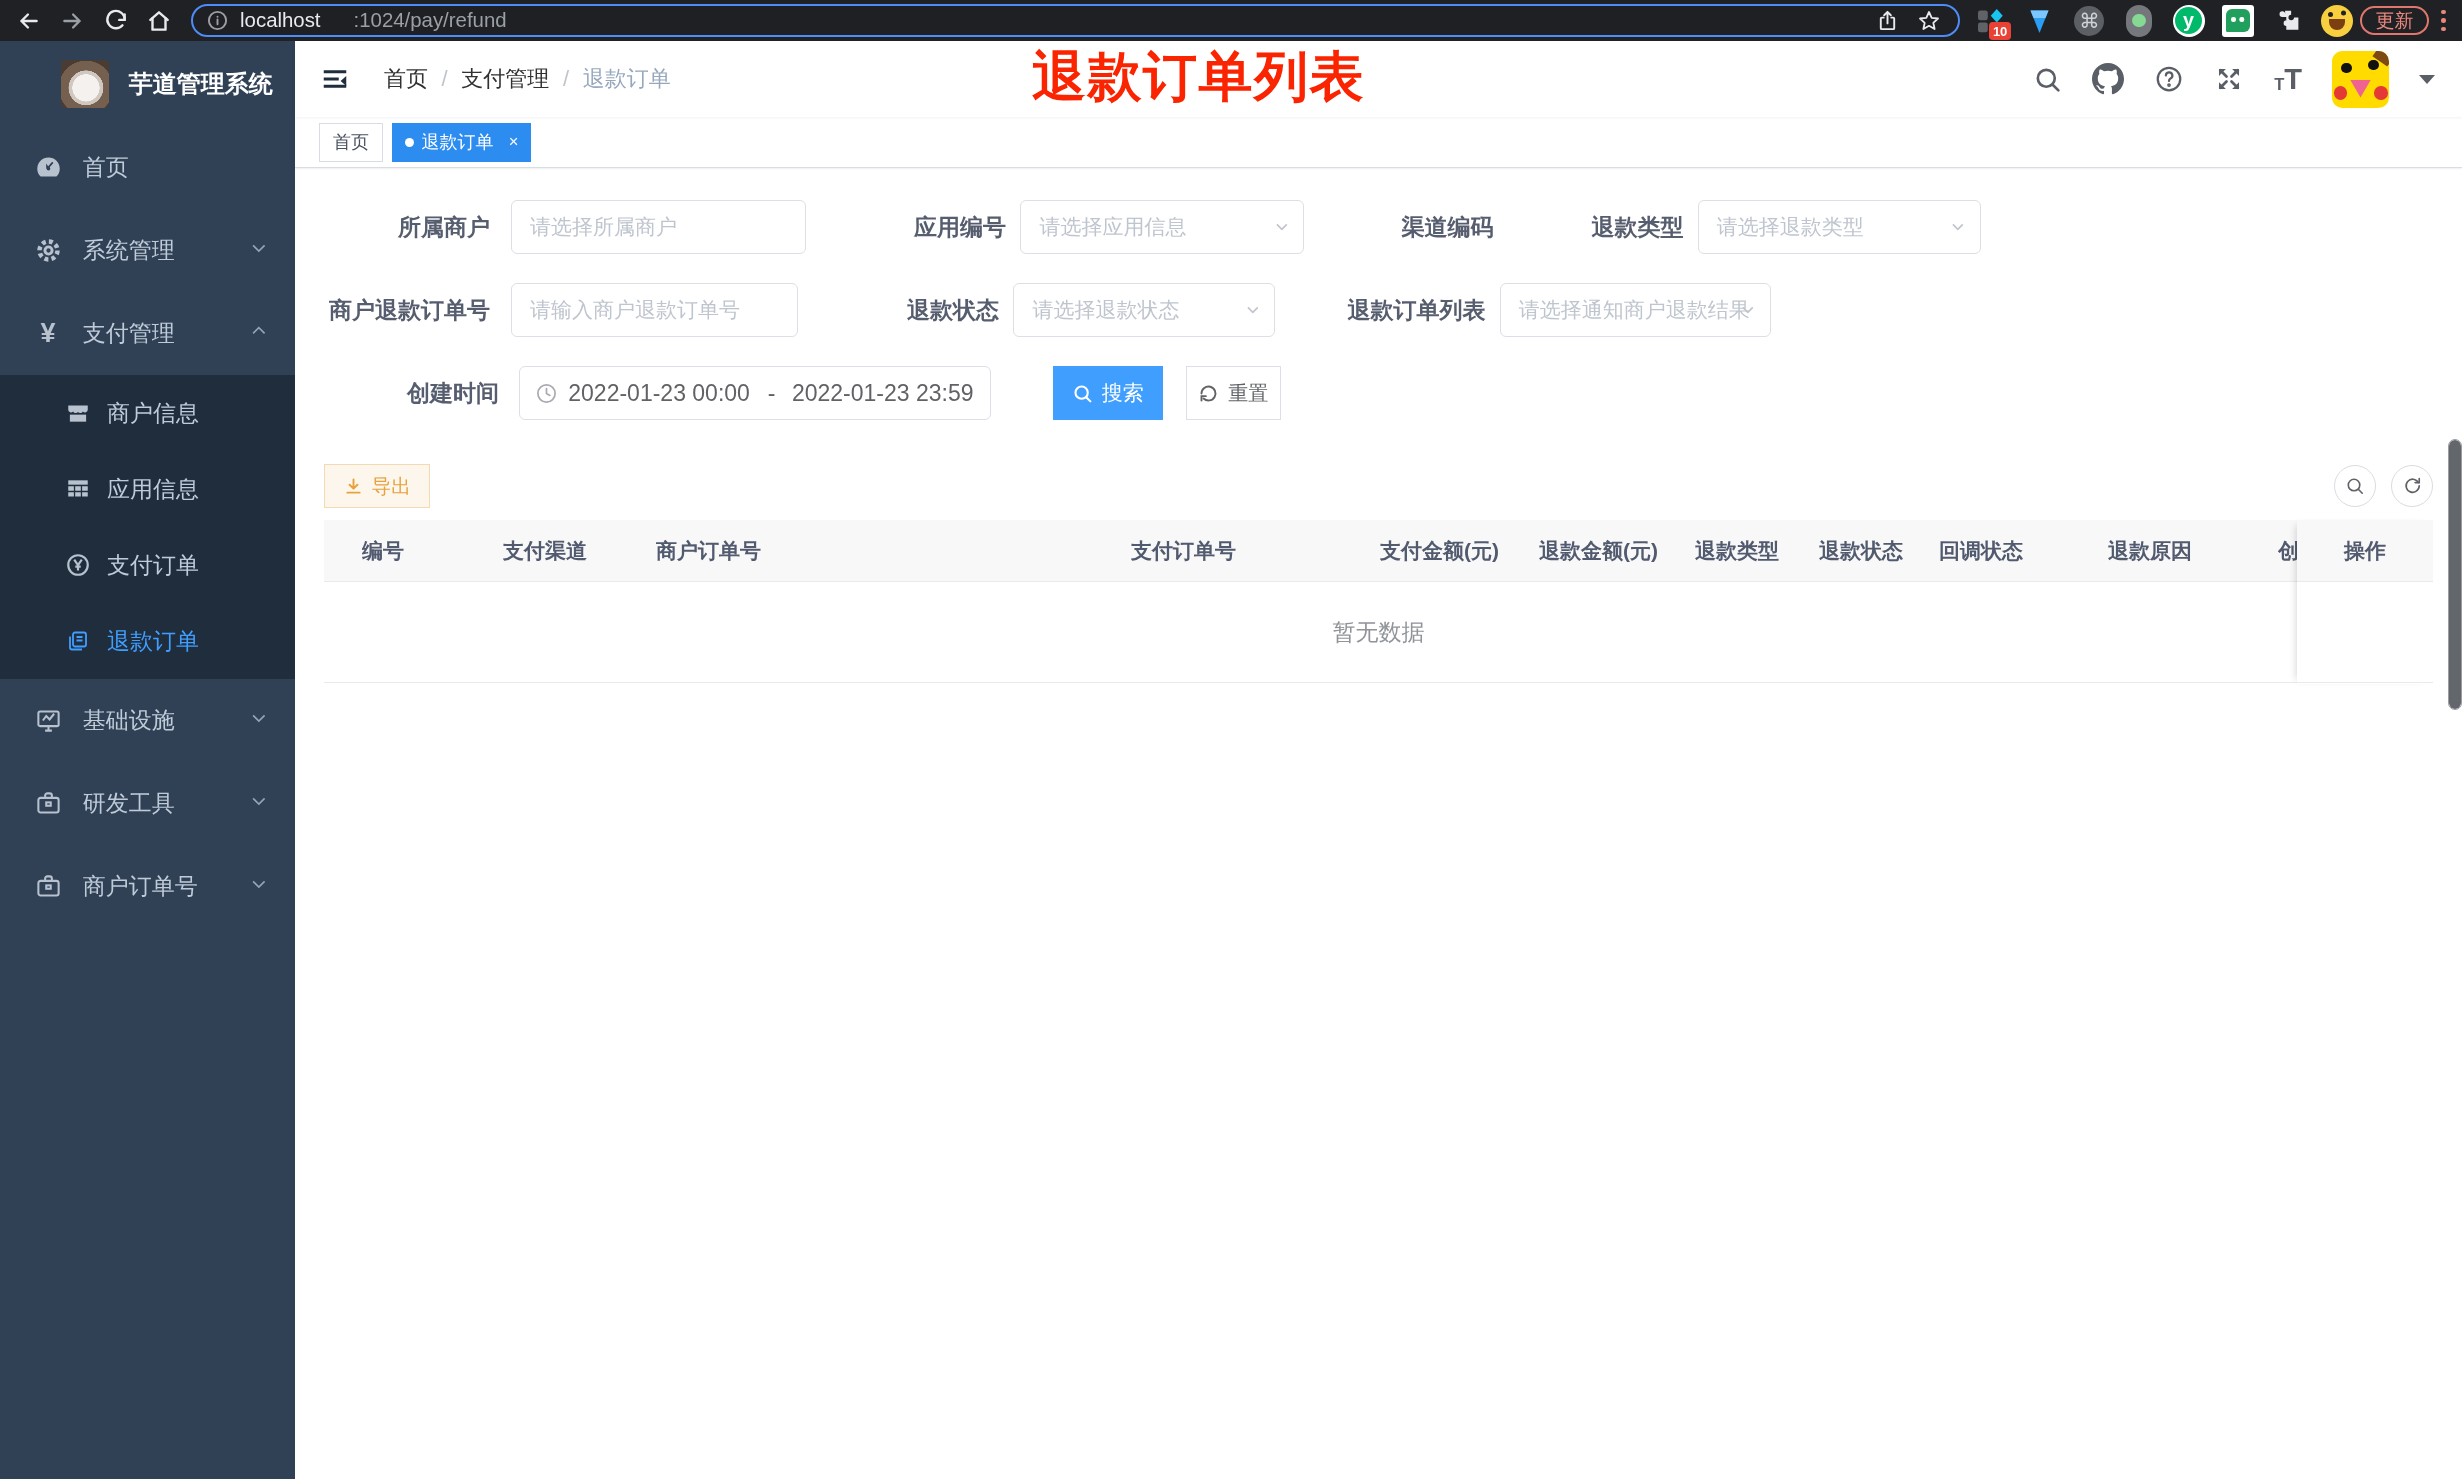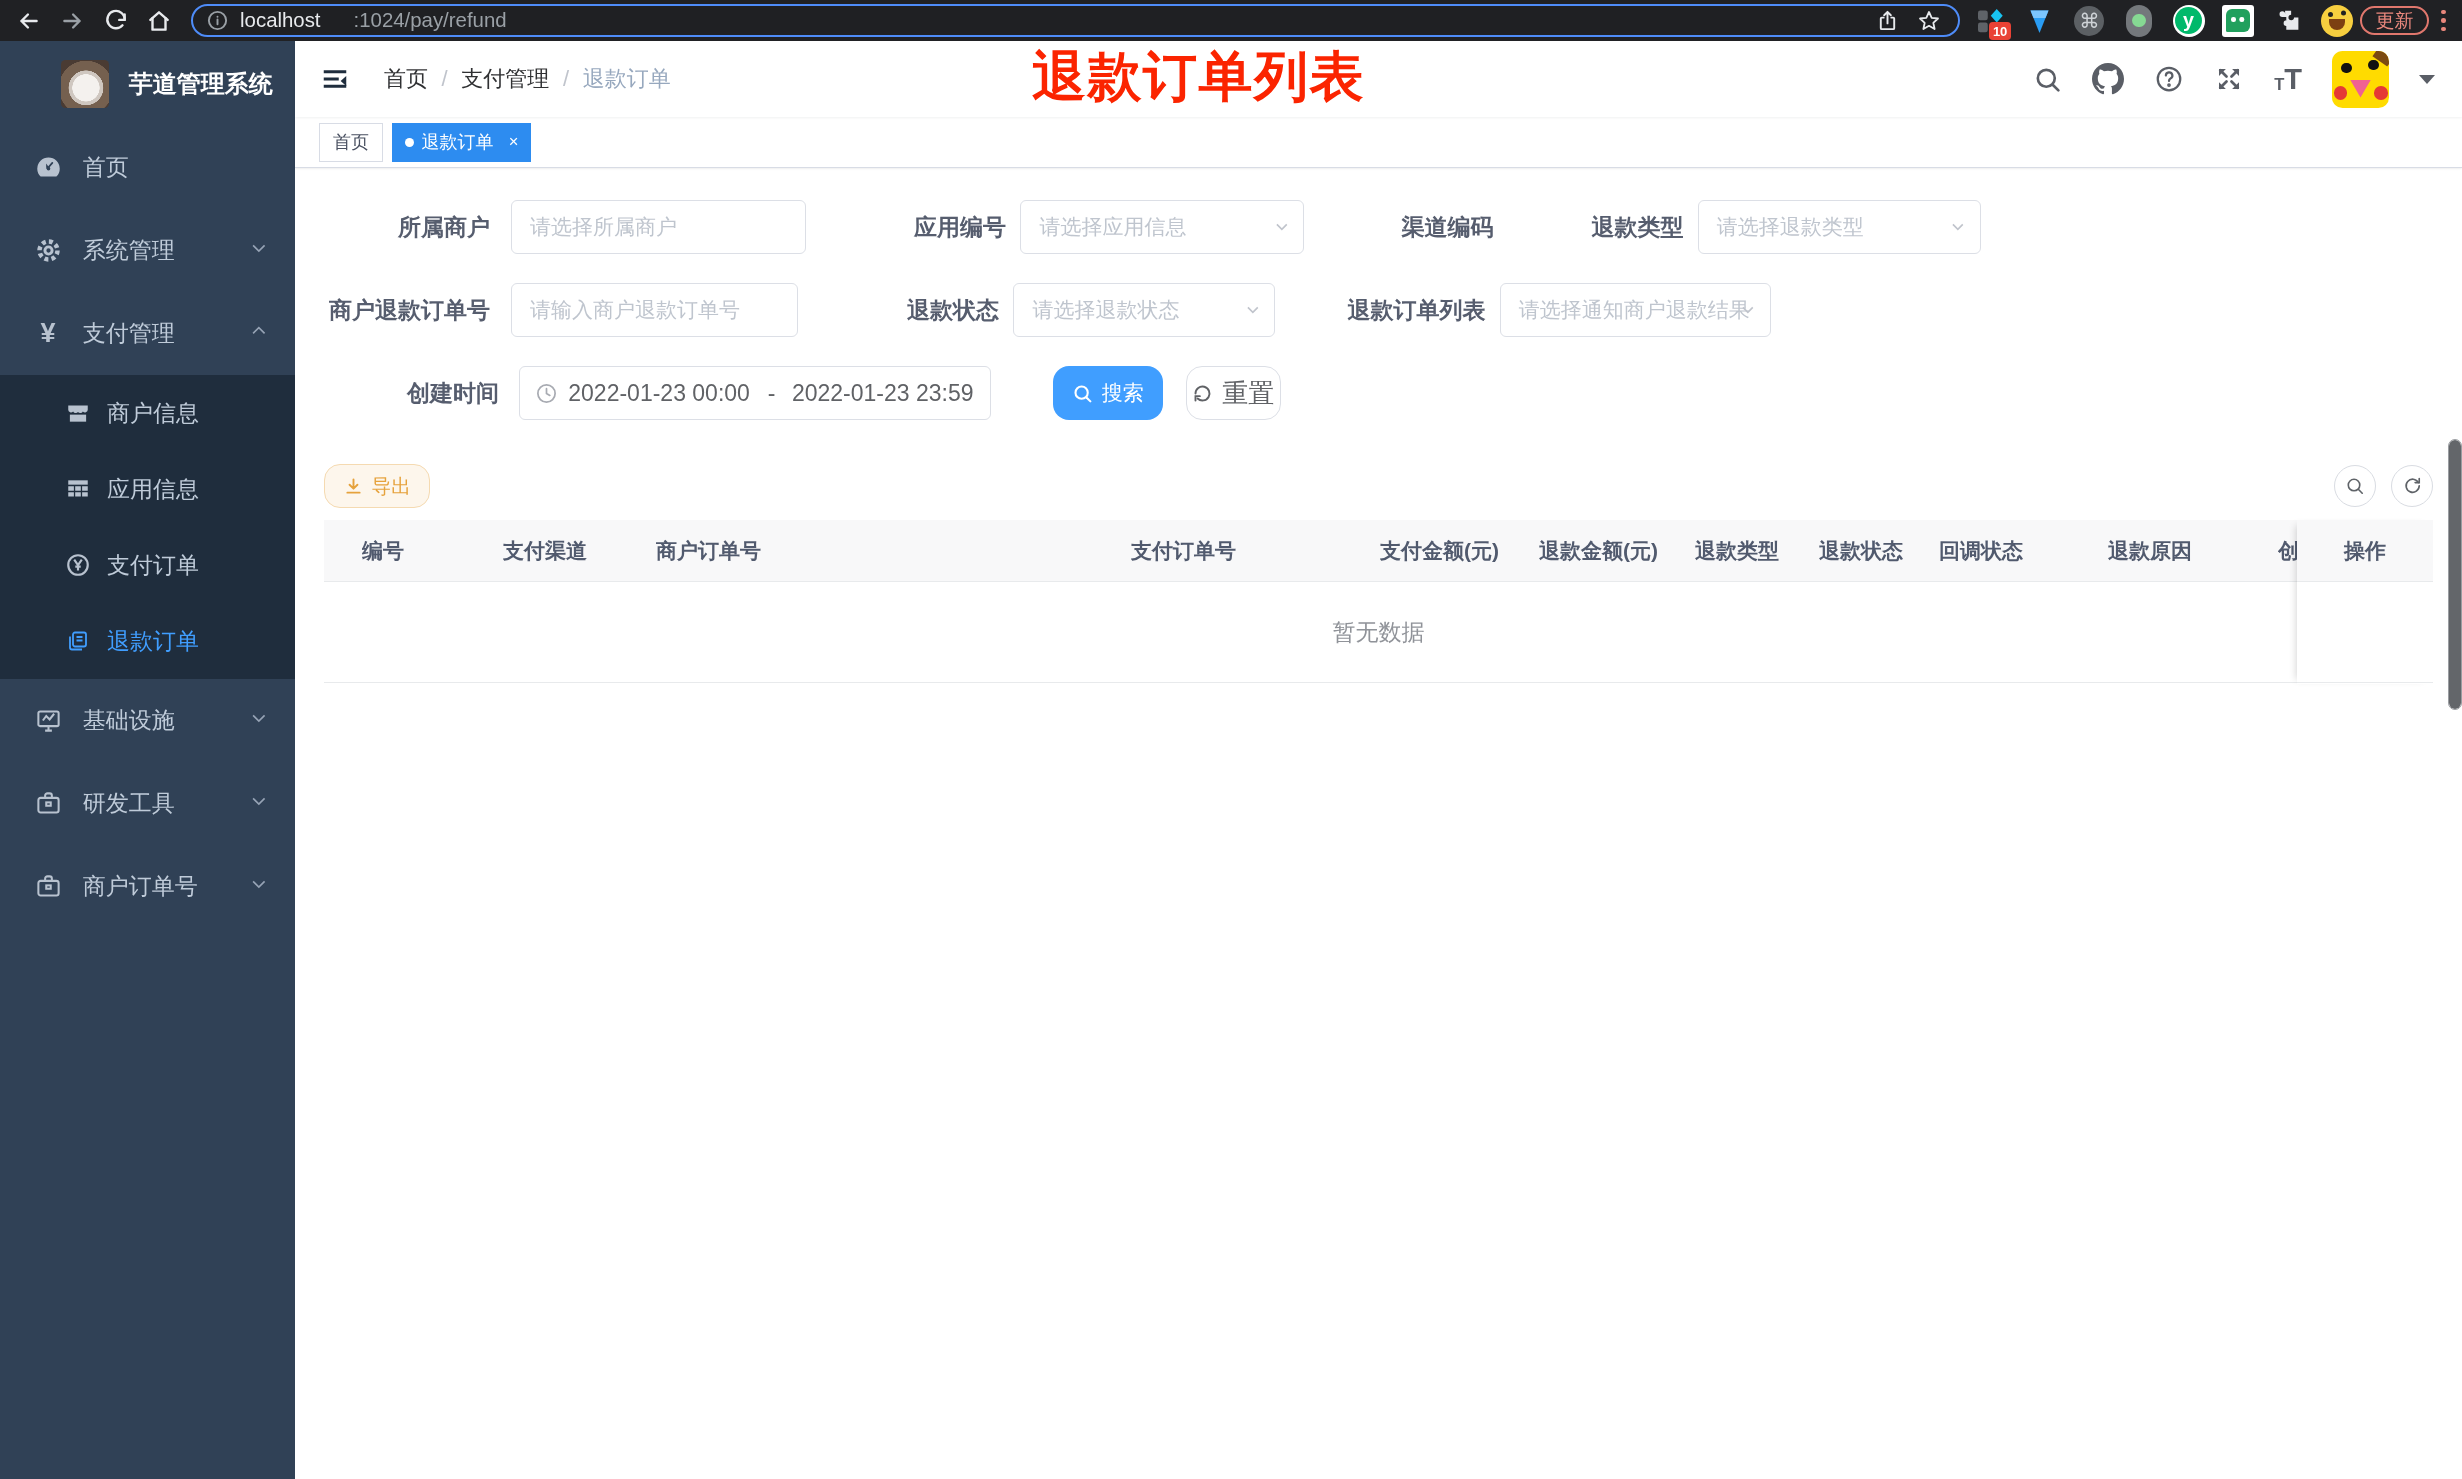--- a/index.html
+++ b/index.html
@@ -111,23 +111,23 @@
   input.real::placeholder { color:#bfc5ce; }
   .sel-placeholder { font-size:21px; color:#bfc5ce; padding-left:18px; white-space:nowrap; overflow:hidden; flex:1; }
   .sel-chev { position:absolute; right:12px; color:#c0c4cc; display:flex; }
   .date-ctrl { padding:0 15px; }
   .date-ctrl .clock { color:#a8abb2; margin-right:10.6px; display:flex; flex-shrink:0; }
   .date-val { font-size:23px; color:#606266; white-space:nowrap; overflow:hidden; }
   .date-val.start { max-width:218px; }
   .date-val.end { max-width:224px; }
   .date-sep { font-size:23px; color:#606266; margin:0 16.6px; flex-shrink:0; }
 
-  .btn { display:flex; align-items:center; justify-content:center; border-radius:16px; cursor:pointer; flex-shrink:0; }
+  .btn { display:flex; align-items:center; justify-content:center; border-radius:0; cursor:pointer; flex-shrink:0; }
   .btn-search { height:54px; width:110px; background:#409eff; color:#fff; font-size:21px; gap:9px; margin-left:62px; }
-  .btn-reset { height:54px; width:95px; background:#fff; border:1.5px solid #dcdfe6; color:#606266; font-size:26px; gap:9px; margin-left:23px; }
+  .btn-reset { height:54px; width:95px; background:#fff; border:1.5px solid #dcdfe6; color:#606266; font-size:20px; gap:9px; margin-left:23px; }
   .toolbar-row { margin-top:44px; display:flex; align-items:center; }
   .btn-export { height:44px; background:#fdf6ec; border:1.5px solid #f5dab1; color:#e6a23c; font-size:19.7px; gap:7.6px; padding:0 18px; }
   .toolbar-spacer { flex:1; }
   .circle-btn { width:42px; height:42px; border-radius:50%; border:1.5px solid #d9dce2; background:#fff; color:#5f6368;
                 display:flex; align-items:center; justify-content:center; }
   .circle-btn + .circle-btn { margin-left:15px; }
 
   
   .table { margin-top:12px; position:relative; }
   .thead { height:62px; background:#f8f8f9; border-bottom:1.5px solid #e8eaec; display:flex; align-items:center;

